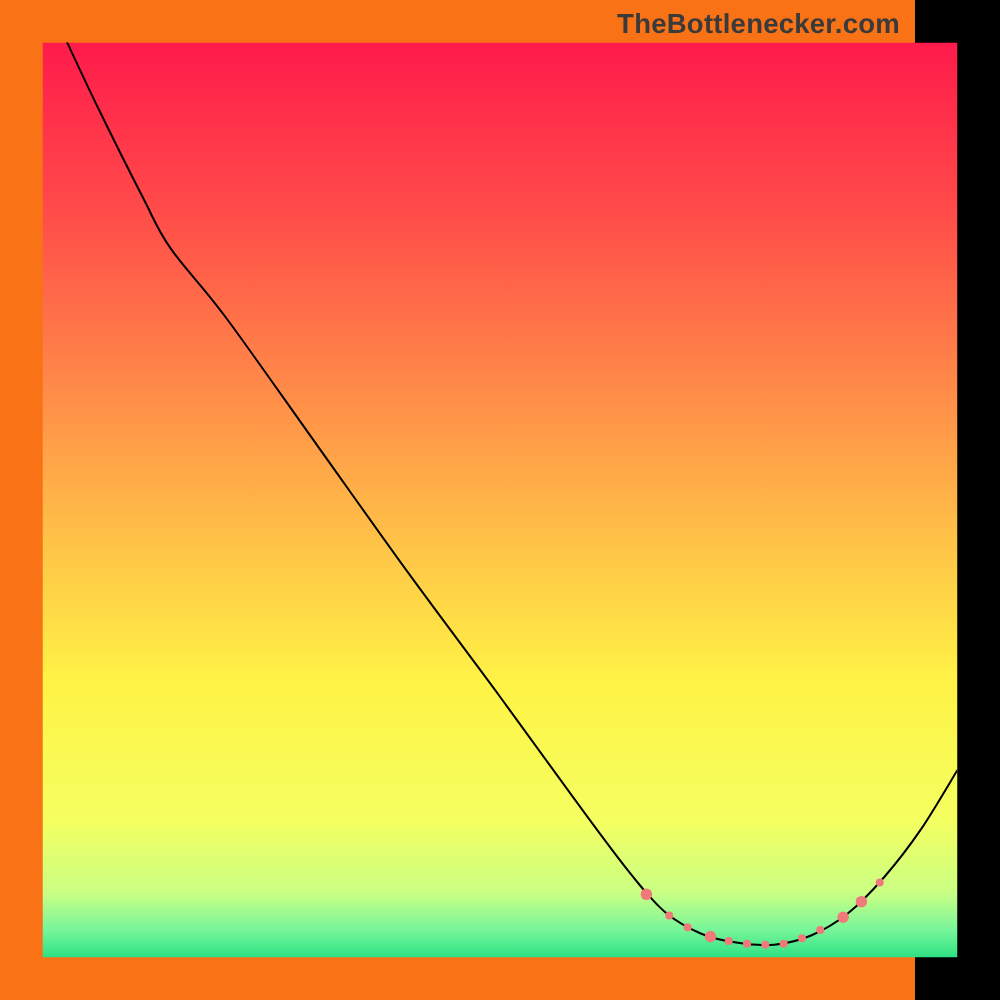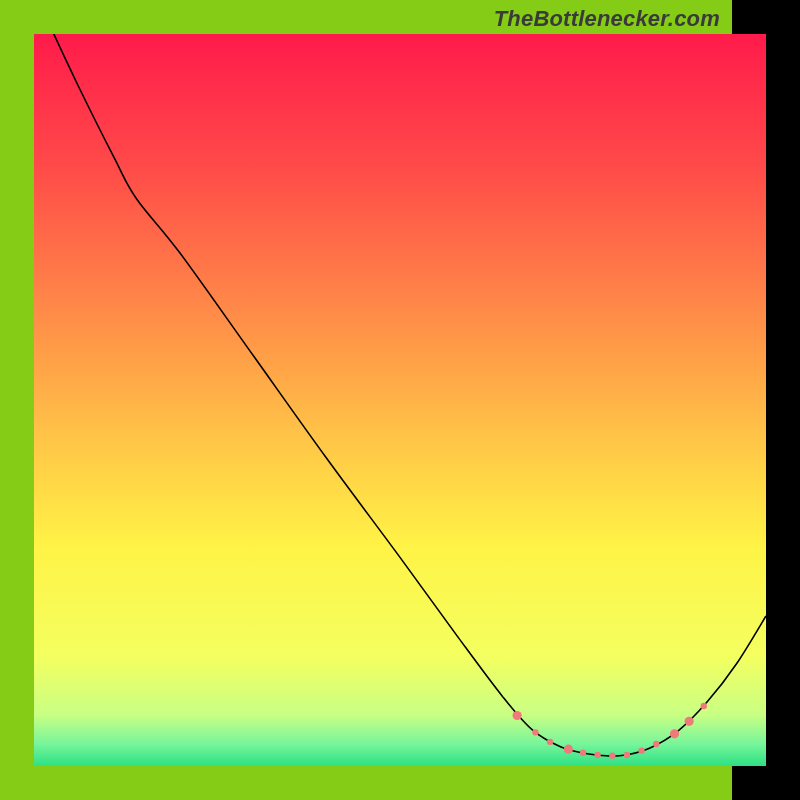--- a/index.html
+++ b/index.html
@@ -1,22 +1,21 @@
 <!DOCTYPE html>
 <html><head>
 <meta charset="utf-8">
 <style>
   * { margin: 0; padding: 0; box-sizing: border-box; }
   html, body { width: 800px; height: 800px; overflow: hidden; background: #000; }
   .frame {
     position: relative;
     width: 732px;
     height: 800px;
-    background: #84cc16;
-    font-style: italic;
+    background: #f97316;
   }
   .watermark {
     position: absolute;
     top: 6px;
     right: 12px;
     font-family: Arial, Helvetica, sans-serif;
     font-size: 22px;
     font-weight: 600;
     color: #3a3a3a;
     letter-spacing: 0.2px;

